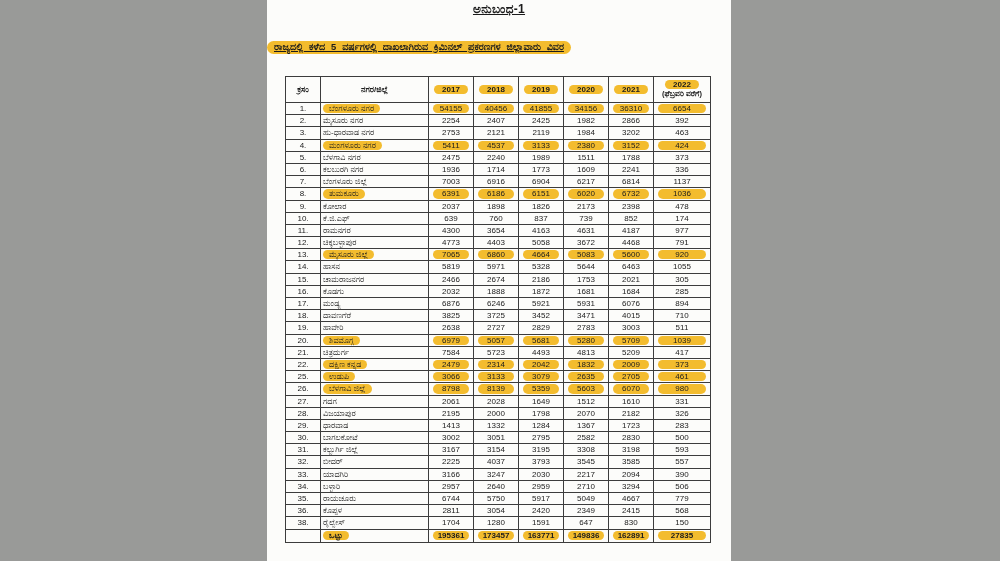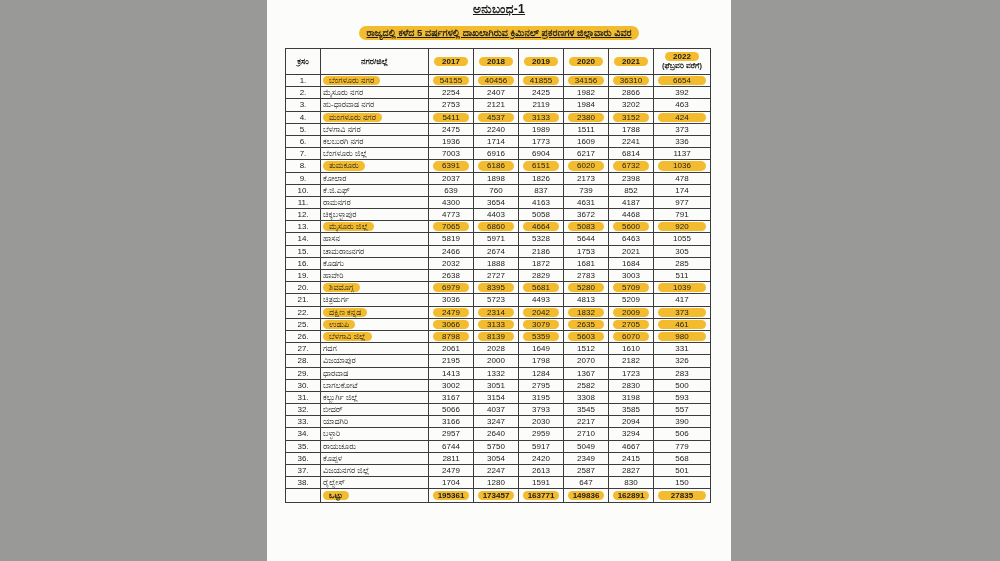--- a/index.html
+++ b/index.html
@@ -15,31 +15,31 @@
     width:464px; height:561px;
     background:#fcfcfa;
     padding-top:2px;
   }
   .doc-title {
     text-align:center;
     font-size:12px; font-weight:bold;
     text-decoration:underline;
     letter-spacing:0.3px;
   }
-  .doc-subtitle-wrap { text-align:center; margin-top:6px; }
+  .doc-subtitle-wrap { margin-top:21px;font-family:Liberation Mono, monospace; }
   .doc-subtitle {
     display:inline-block;
     font-size:9.5px; font-weight:bold;
     text-decoration:underline;
     background:#f3bc2e;
     border-radius:7px;
     padding:1px 7px;
   }
   table.main {
-    margin:8px auto 0 18px;
+    margin:21px auto 0 18px;
     border-collapse:collapse;
     table-layout:fixed;
     width:425px;
     border-radius:8px;
   }
   table.main th, table.main td {
     border:1px solid #3c3c3c;
     font-size:8px;
     line-height:1.15;
     padding:0 2px;
@@ -262,43 +262,63 @@
           <td class="sl">16.</td>
           <td class="name"><span>ಕೊಡಗು</span></td>
           <td class="num"><span>2032</span></td>
           <td class="num"><span>1888</span></td>
           <td class="num"><span>1872</span></td>
           <td class="num"><span>1681</span></td>
           <td class="num"><span>1684</span></td>
           <td class="num"><span>285</span></td>
         </tr>
         <tr>
+          <td class="sl">17.</td>
+          <td class="name"><span>ಮಂಡ್ಯ</span></td>
+          <td class="num"><span>6876</span></td>
+          <td class="num"><span>6246</span></td>
+          <td class="num"><span>5921</span></td>
+          <td class="num"><span>5931</span></td>
+          <td class="num"><span>6076</span></td>
+          <td class="num"><span>894</span></td>
+        </tr>
+        <tr>
+          <td class="sl">18.</td>
+          <td class="name"><span>ದಾವಣಗೆರೆ</span></td>
+          <td class="num"><span>3825</span></td>
+          <td class="num"><span>3725</span></td>
+          <td class="num"><span>3452</span></td>
+          <td class="num"><span>3471</span></td>
+          <td class="num"><span>4015</span></td>
+          <td class="num"><span>710</span></td>
+        </tr>
+        <tr>
           <td class="sl">19.</td>
           <td class="name"><span>ಹಾವೇರಿ</span></td>
           <td class="num"><span>2638</span></td>
           <td class="num"><span>2727</span></td>
           <td class="num"><span>2829</span></td>
           <td class="num"><span>2783</span></td>
           <td class="num"><span>3003</span></td>
           <td class="num"><span>511</span></td>
         </tr>
         <tr>
           <td class="sl">20.</td>
           <td class="name"><span class="pill">ಶಿವಮೊಗ್ಗ</span></td>
           <td class="num"><span class="pill">6979</span></td>
-          <td class="num"><span class="pill">8395</span></td>
+          <td class="num"><span class="pill">5057</span></td>
           <td class="num"><span class="pill">5681</span></td>
           <td class="num"><span class="pill">5280</span></td>
           <td class="num"><span class="pill">5709</span></td>
           <td class="num"><span class="pill">1039</span></td>
         </tr>
         <tr>
           <td class="sl">21.</td>
           <td class="name"><span>ಚಿತ್ರದುರ್ಗ</span></td>
-          <td class="num"><span>3036</span></td>
+          <td class="num"><span>7584</span></td>
           <td class="num"><span>5723</span></td>
           <td class="num"><span>4493</span></td>
           <td class="num"><span>4813</span></td>
           <td class="num"><span>5209</span></td>
           <td class="num"><span>417</span></td>
         </tr>
         <tr>
           <td class="sl">22.</td>
           <td class="name"><span class="pill">ದಕ್ಷಿಣ ಕನ್ನಡ</span></td>
           <td class="num"><span class="pill">2479</span></td>
@@ -374,21 +394,21 @@
           <td class="num"><span>3167</span></td>
           <td class="num"><span>3154</span></td>
           <td class="num"><span>3195</span></td>
           <td class="num"><span>3308</span></td>
           <td class="num"><span>3198</span></td>
           <td class="num"><span>593</span></td>
         </tr>
         <tr>
           <td class="sl">32.</td>
           <td class="name"><span>ಬೀದರ್</span></td>
-          <td class="num"><span>5066</span></td>
+          <td class="num"><span>2225</span></td>
           <td class="num"><span>4037</span></td>
           <td class="num"><span>3793</span></td>
           <td class="num"><span>3545</span></td>
           <td class="num"><span>3585</span></td>
           <td class="num"><span>557</span></td>
         </tr>
         <tr>
           <td class="sl">33.</td>
           <td class="name"><span>ಯಾದಗಿರಿ</span></td>
           <td class="num"><span>3166</span></td>
@@ -420,30 +440,20 @@
         </tr>
         <tr>
           <td class="sl">36.</td>
           <td class="name"><span>ಕೊಪ್ಪಳ</span></td>
           <td class="num"><span>2811</span></td>
           <td class="num"><span>3054</span></td>
           <td class="num"><span>2420</span></td>
           <td class="num"><span>2349</span></td>
           <td class="num"><span>2415</span></td>
           <td class="num"><span>568</span></td>
-        </tr>
-        <tr>
-          <td class="sl">37.</td>
-          <td class="name"><span>ವಿಜಯನಗರ ಜಿಲ್ಲೆ</span></td>
-          <td class="num"><span>2479</span></td>
-          <td class="num"><span>2247</span></td>
-          <td class="num"><span>2613</span></td>
-          <td class="num"><span>2587</span></td>
-          <td class="num"><span>2827</span></td>
-          <td class="num"><span>501</span></td>
         </tr>
         <tr>
           <td class="sl">38.</td>
           <td class="name"><span>ರೈಲ್ವೇಸ್</span></td>
           <td class="num"><span>1704</span></td>
           <td class="num"><span>1280</span></td>
           <td class="num"><span>1591</span></td>
           <td class="num"><span>647</span></td>
           <td class="num"><span>830</span></td>
           <td class="num"><span>150</span></td>

